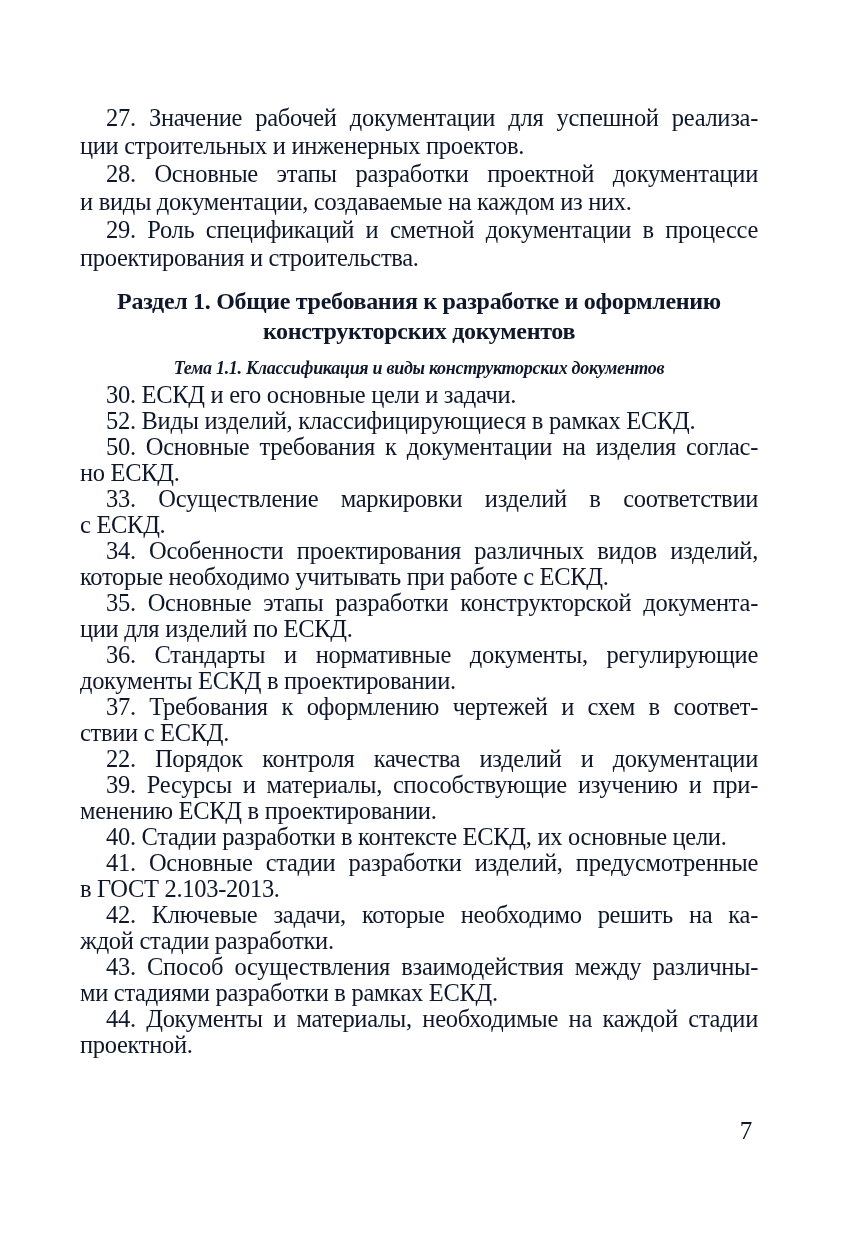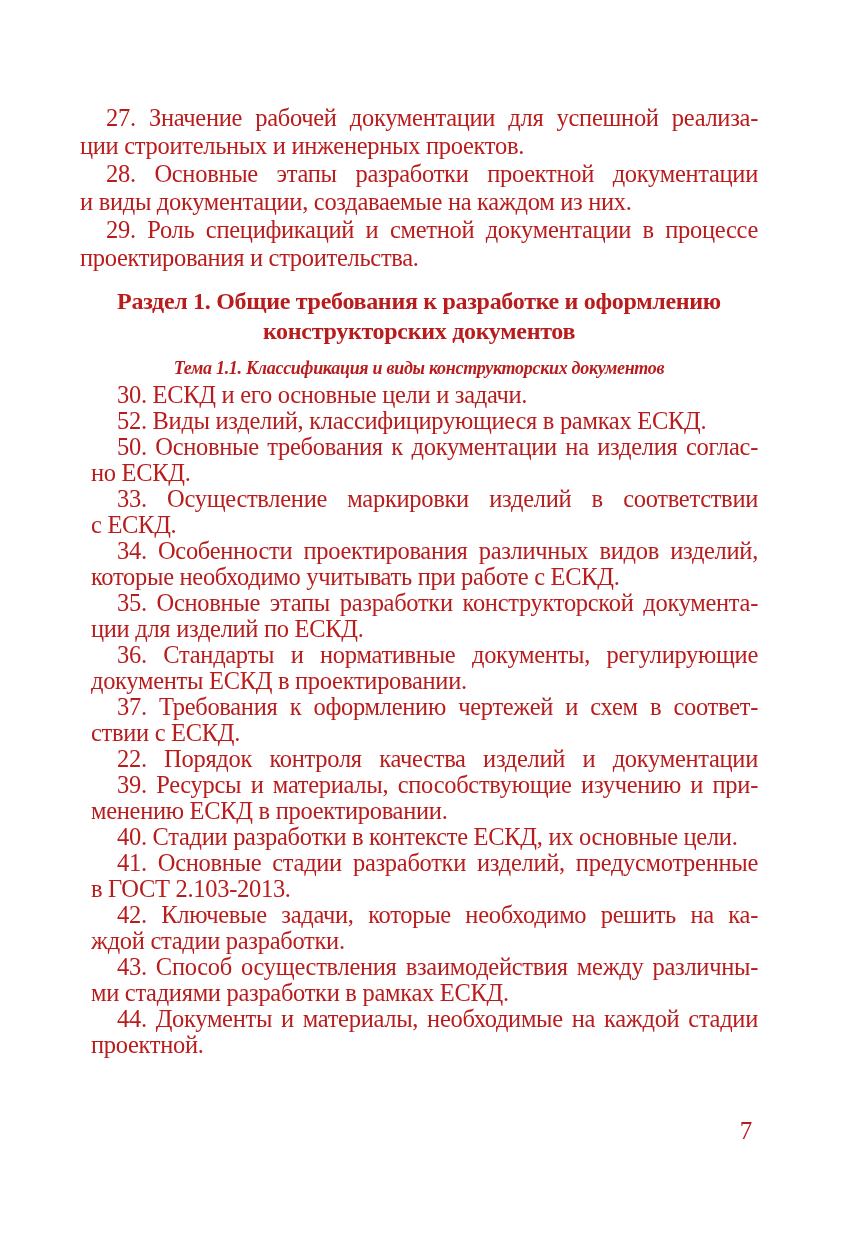--- a/index.html
+++ b/index.html
@@ -9,34 +9,34 @@
   }
   .page {
     position: relative;
     width: 857px;
     height: 1241px;
     margin: 0 auto;
     background: #ffffff;
     box-sizing: border-box;
     padding: 104px 99px 16px 80px;
     font-family: "Liberation Serif", "DejaVu Serif", serif;
-    color: #b91c1c;
+    color: #0f172a;
     letter-spacing: -0.3px;
     overflow: hidden;
   }
   .para { margin: 0; padding: 0; }
   .para .line {
     display: block;
     text-align: justify;
     text-align-last: justify;
     font-size: 24.5px;
     overflow: hidden;
   }
   .top-block .line  { line-height: 28px; height: 28px; }
-  .list-block .line { line-height: 26px; height: 26px; margin-left: 11px; }
+  .list-block .line { line-height: 26px; height: 26px; }
   .para .line.first { text-indent: 26px; }
   .para .line.last  { text-align-last: left; }
 
   .section-heading {
     margin: 14px 0 8px 0;
     text-align: center;
     font-weight: bold;
     font-size: 24px;
     line-height: 30px;
   }

